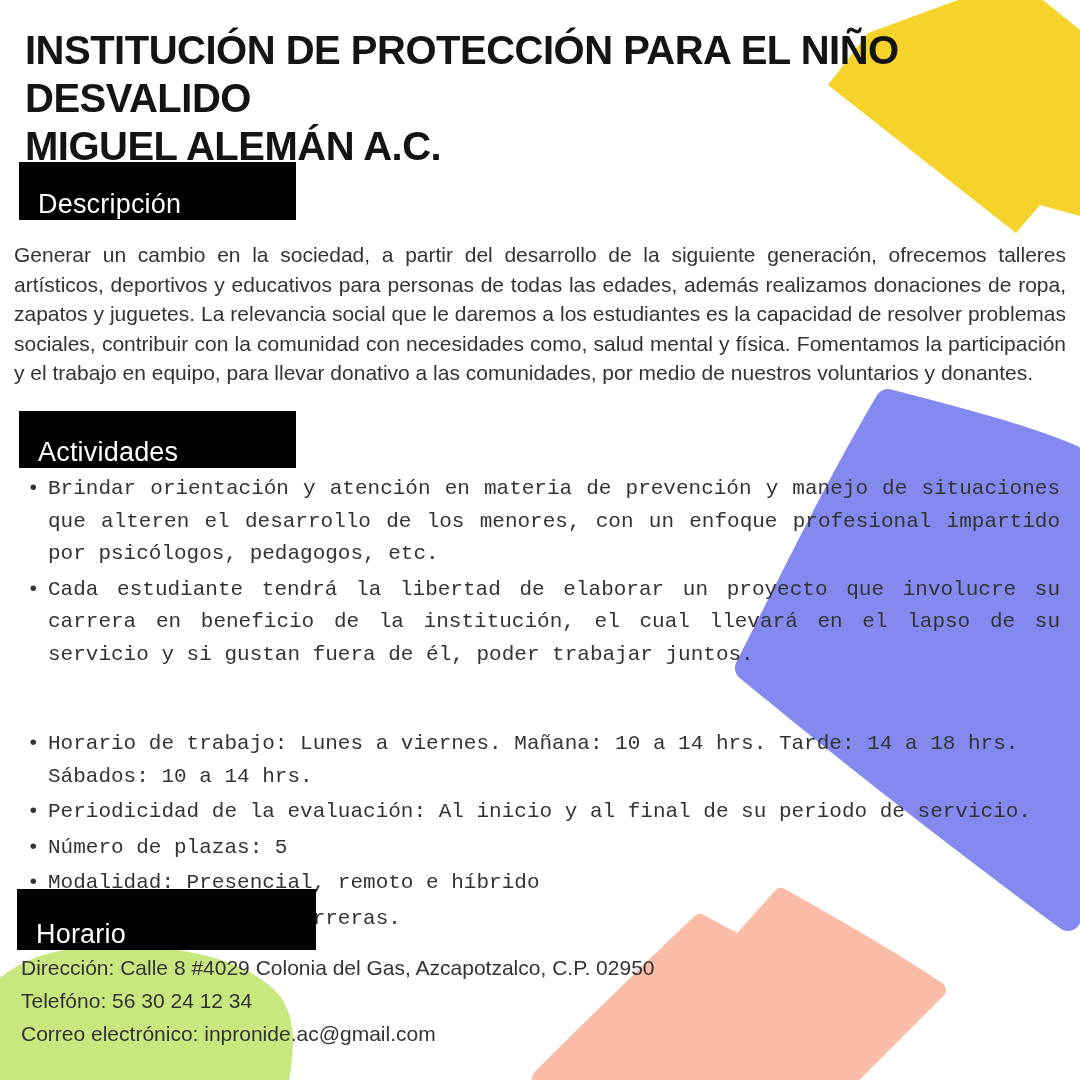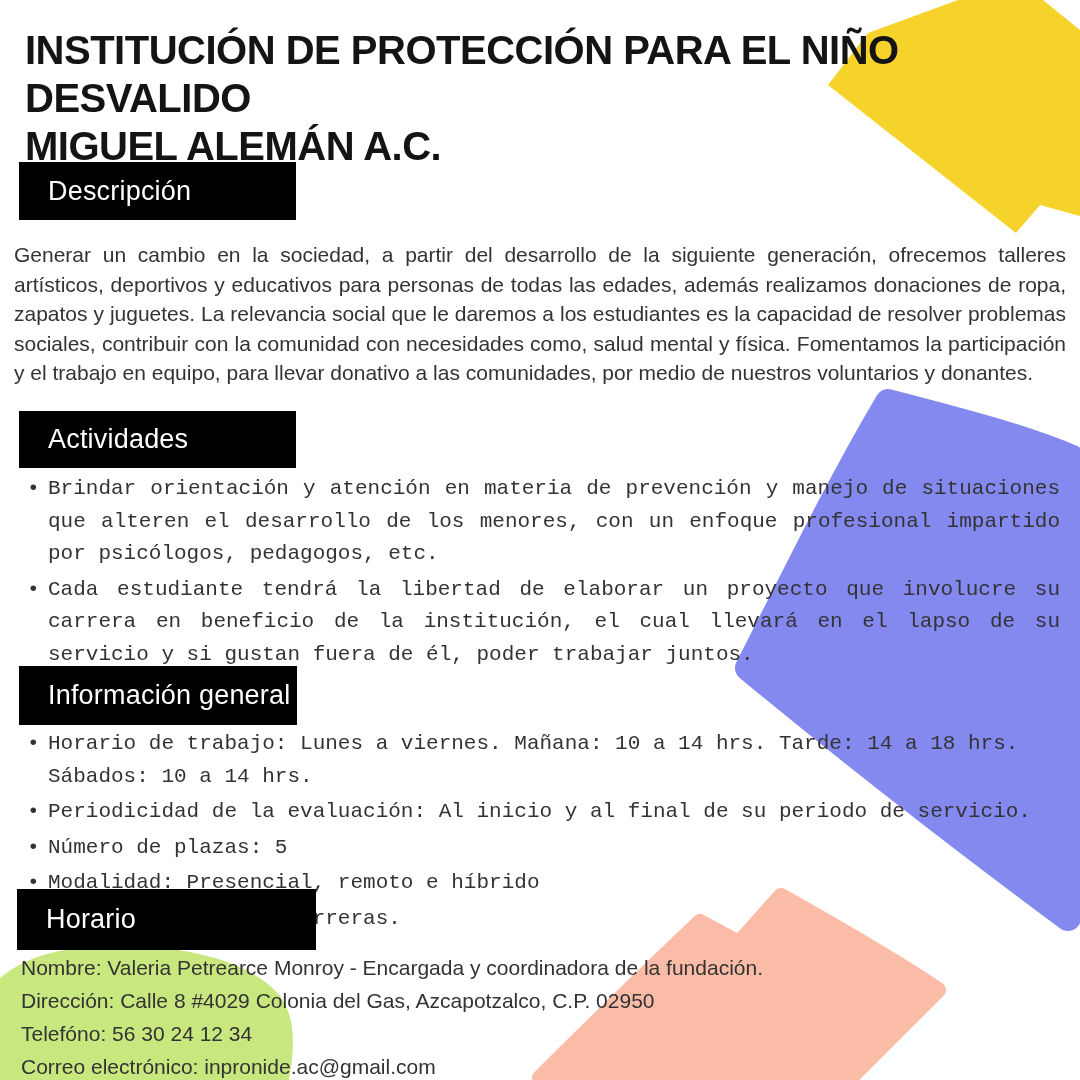--- a/index.html
+++ b/index.html
@@ -10,22 +10,22 @@
   #bg-shapes{position:absolute;left:0;top:0;width:1080px;height:1080px;z-index:0;}
   .content{position:absolute;z-index:2;}
 
   .page-title{
     left:25px;top:26px;width:1062px;
     font-size:40px;line-height:48px;font-weight:700;letter-spacing:-0.5px;
     color:#141414;
   }
   .section-heading{
     background:#000000;color:#ffffff;
-    display:flex;align-items:center;
-    padding-left:29px;box-sizing:border-box;
+    display:flex;align-items:flex-end;
+    padding-left:19px;box-sizing:border-box;
     font-size:27px;font-weight:400;letter-spacing:0.2px;
   }
   #heading-descripcion{left:19px;top:162px;width:277px;height:58px;}
   #heading-actividades{left:19px;top:411px;width:277px;height:57px;}
   #heading-informacion{left:19px;top:666px;width:278px;height:59px;}
   #heading-contacto{left:17px;top:889px;width:299px;height:61px;}
 
   .body-text{font-size:21px;line-height:29.6px;color:#333333;}
   #descripcion-paragraph{
     left:14px;top:240px;width:1052px;text-align:justify;
@@ -79,38 +79,34 @@
 
   <div id="heading-actividades" class="content section-heading">
     <span>Actividades</span>
   </div>
 
   <ul id="actividades-list" class="content bullet-list">
     <li>Brindar orientación y atención en materia de prevención y manejo de situaciones que alteren el desarrollo de los menores, con un enfoque profesional impartido por psicólogos, pedagogos, etc.</li>
     <li>Cada estudiante tendrá la libertad de elaborar un proyecto que involucre su carrera en beneficio de la institución, el cual llevará en el lapso de su servicio y si gustan fuera de él, poder trabajar juntos.</li>
   </ul>
 
-  <div id="heading-informacion" class="content section-heading">
-    <span>Información general</span>
-  </div>
 
   <ul id="informacion-list" class="content bullet-list">
     <li>Horario de trabajo: Lunes a viernes. Mañana: 10 a 14 hrs. Tarde: 14 a 18 hrs. Sábados: 10 a 14 hrs.</li>
     <li>Periodicidad de la evaluación: Al inicio y al final de su periodo de servicio.</li>
     <li>Número de plazas: 5</li>
     <li>Modalidad: Presencial, remoto e híbrido</li>
     <li class="sub-item">
       <span class="bold-label">Carrera:</span><span> Todas las carreras.</span>
     </li>
   </ul>
 
   <div id="heading-contacto" class="content section-heading">
     <span>Horario</span>
   </div>
 
   <div id="contacto-block" class="content">
-    <div class="contact-line">Nombre: Valeria Petrearce Monroy - Encargada y coordinadora de la fundación.</div>
     <div class="contact-line">Dirección: Calle 8 #4029 Colonia del Gas, Azcapotzalco, C.P. 02950</div>
     <div class="contact-line">Telefóno: 56 30 24 12 34</div>
     <div class="contact-line">Correo electrónico: inpronide.ac@gmail.com</div>
   </div>
 
 </div>
 
 </body></html>

